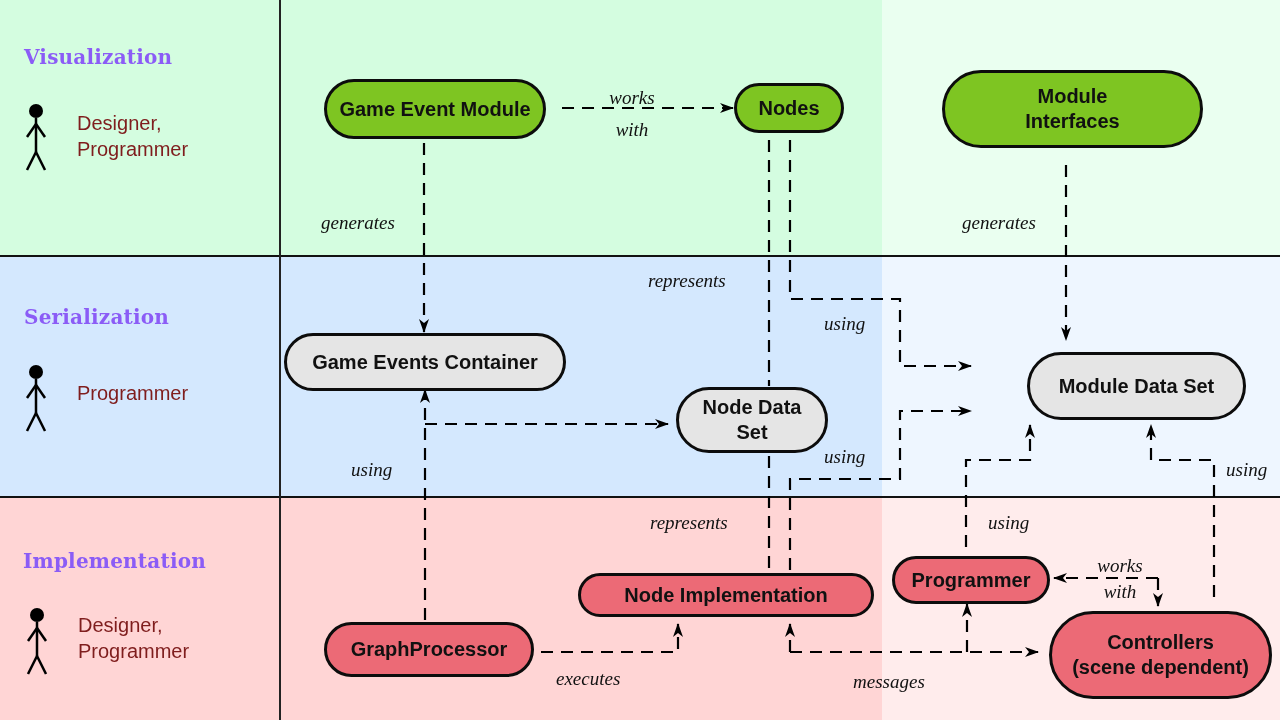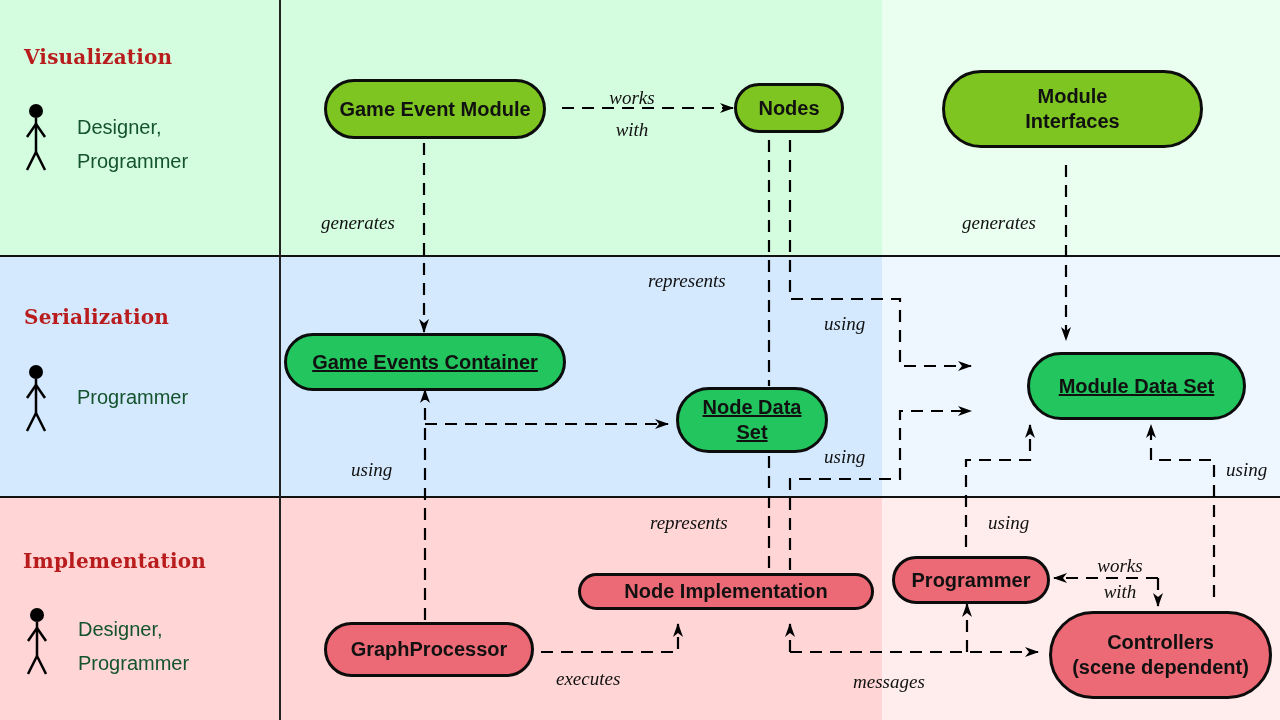--- a/index.html
+++ b/index.html
@@ -11,26 +11,26 @@
   #lane-vis .left { background: #d4fde0; }
   #lane-vis .right { background: #eafff0; }
   #lane-ser { top: 256px; height: 241px; }
   #lane-ser .left { background: #d4e8fe; }
   #lane-ser .right { background: #eef6ff; }
   #lane-imp { top: 497px; height: 223px; }
   #lane-imp .left { background: #ffd5d5; }
   #lane-imp .right { background: #ffecec; }
   .hline { position: absolute; left: 0; width: 1280px; height: 2px; background: #111; }
   .vline { position: absolute; left: 279px; top: 0; width: 2px; height: 720px; background: #222; }
-  .lane-title { position: absolute; font-family: "DejaVu Serif", serif; font-weight: bold; font-size: 20px; color: #b91c1c; letter-spacing: 0.2px; }
-  .role { position: absolute; font-size: 20px; color: #14532d; line-height: 34px; }
+  .lane-title { position: absolute; font-family: "DejaVu Serif", serif; font-weight: bold; font-size: 20px; color: #8b5cf6; letter-spacing: 0.2px; }
+  .role { position: absolute; font-size: 20px; color: #7f1d1d; line-height: 26px; }
   .actor { position: absolute; }
   .node { position: absolute; display: flex; align-items: center; justify-content: center; text-align: center; border: 3px solid #0c0c0c; border-radius: 999px; box-sizing: border-box; font-weight: bold; font-size: 20px; color: #111; line-height: 25px; white-space: pre-line; }
   .green { background: #7ec522; }
-  .blue { background: #22c55e; text-decoration: underline; }
+  .blue { background: #e5e5e5; }
   .red { background: #ec6a76; }
   .elabel { position: absolute; font-family: Liberation Serif, serif; font-style: italic; font-size: 19px; color: #111; line-height: 22px; white-space: nowrap; }
   svg#edges { position: absolute; left: 0; top: 0; }
 </style>
 </head>
 <body>
 
 <div class="lane" id="lane-vis">
   <div class="left"></div>
   <div class="right"></div>
@@ -114,21 +114,21 @@
 <div class="node green" style="left:734px; top:83px; width:110px; height:50px">Nodes</div>
 <div class="node green" style="left:942px; top:70px; width:261px; height:78px">Module
 Interfaces</div>
 
 <div class="node blue" style="left:284px; top:333px; width:282px; height:58px">Game Events Container</div>
 <div class="node blue" style="left:676px; top:387px; width:152px; height:66px">Node Data
 Set</div>
 <div class="node blue" style="left:1027px; top:352px; width:219px; height:68px">Module Data Set</div>
 
 <div class="node red" style="left:324px; top:622px; width:210px; height:55px">GraphProcessor</div>
-<div class="node red" style="left:578px; top:573px; width:296px; height:37px">Node Implementation</div>
+<div class="node red" style="left:578px; top:573px; width:296px; height:44px">Node Implementation</div>
 <div class="node red" style="left:892px; top:556px; width:158px; height:48px">Programmer</div>
 <div class="node red" style="left:1049px; top:611px; width:223px; height:88px">Controllers
 (scene dependent)</div>
 
 <div class="elabel" style="left:601px; top:82px; white-space:pre-line; text-align:center; line-height:32px; width:62px">works
 with</div>
 <div class="elabel" style="left:321px; top:212px">generates</div>
 <div class="elabel" style="left:962px; top:212px">generates</div>
 <div class="elabel" style="left:648px; top:270px">represents</div>
 <div class="elabel" style="left:824px; top:313px">using</div>

